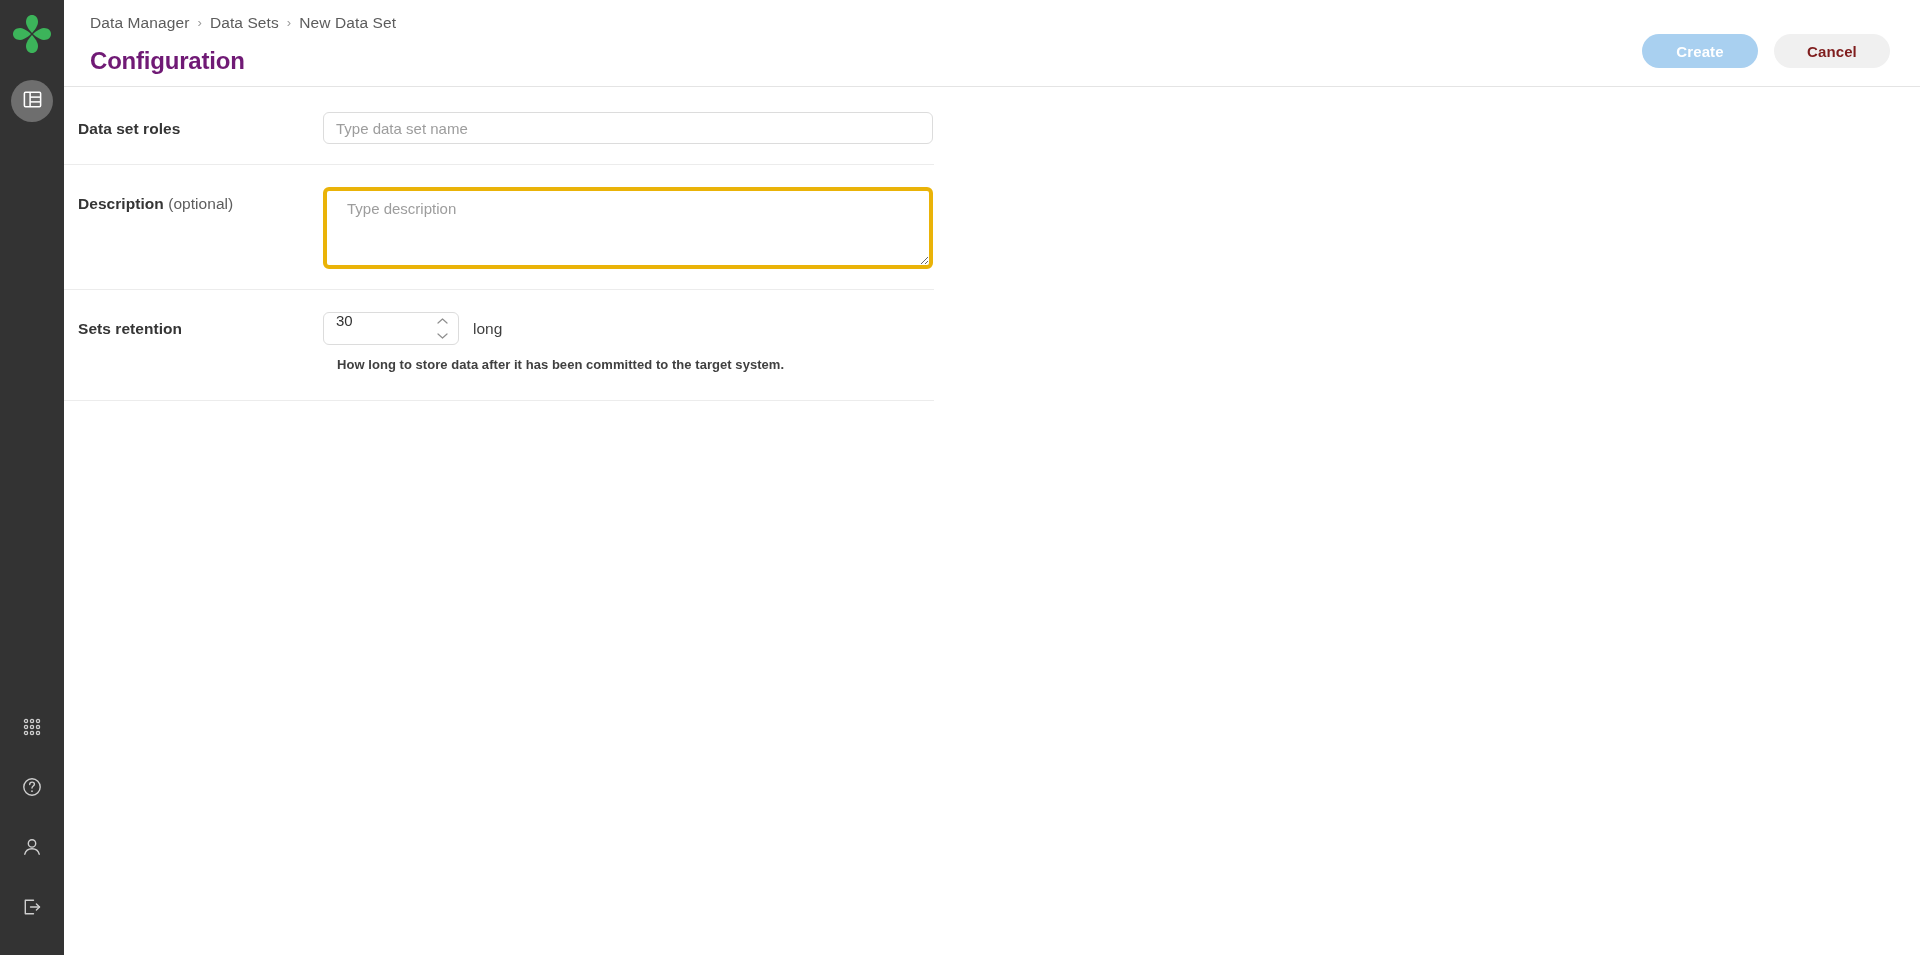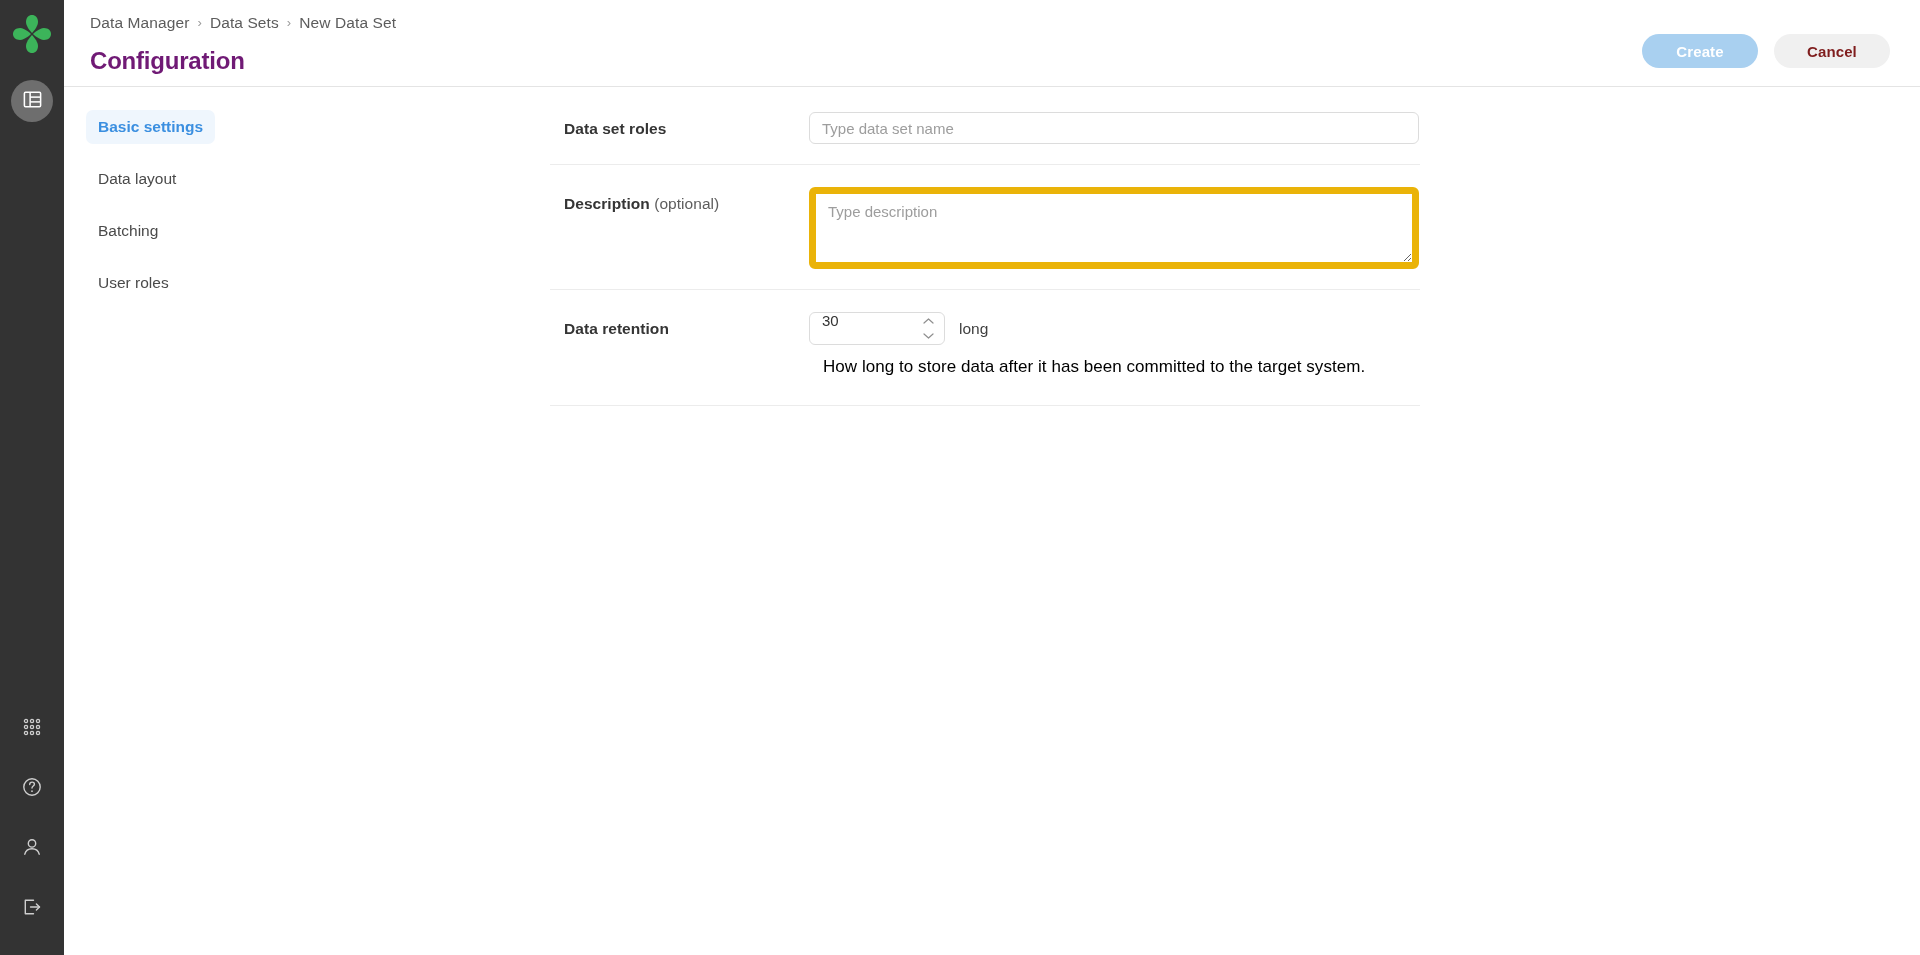--- a/index.html
+++ b/index.html
@@ -214,23 +214,23 @@
     font-family: "Liberation Sans", sans-serif;
     color: #333333;
     background: #ffffff;
     outline: none;
   }
   .text-input::placeholder { color: #9d9d9d; }
 
   .textarea {
     width: 610px;
     height: 82px;
-    border: 7px solid #eab308;
+    border: 4px solid #eab308;
     border-radius: 6px;
-    padding: 9px 12px;
+    padding: 9px 20px;
     font-size: 15px;
     font-family: "Liberation Sans", sans-serif;
     color: #333333;
     background: #ffffff;
     outline: none;
     resize: vertical;
     display: block;
   }
   .textarea::placeholder { color: #9d9d9d; }
 
@@ -275,23 +275,24 @@
     cursor: pointer;
   }
 
   .unit {
     font-size: 15.5px;
     color: #3f3f3f;
   }
 
   .helper {
     margin: 12px 0 0 14px;
-    font-size: 17px;
-    color: #000000;
+    font-size: 13px;
+    color: #404040;
     letter-spacing: 0.05px;
+    font-weight: bold;
   }
 
   .row-block { padding-left: 0; }
 </style>
 </head>
 <body>
 
 <div class="app">
 
   <div class="rail">
@@ -380,26 +381,20 @@
       <div class="page-title">Configuration</div>
 
       <div class="top-actions">
         <button class="btn btn-create">Create</button>
         <button class="btn btn-cancel">Cancel</button>
       </div>
     </div>
 
     <div class="body">
 
-      <div class="sidenav">
-        <div class="nav-item active">Basic settings</div>
-        <div class="nav-item">Data layout</div>
-        <div class="nav-item">Batching</div>
-        <div class="nav-item">User roles</div>
-      </div>
 
       <div class="form">
 
         <div class="form-row">
           <div class="form-label">Data set roles</div>
           <div class="form-control">
             <input class="text-input" type="text" placeholder="Type data set name" style="">
           </div>
         </div>
 
@@ -407,21 +402,21 @@
           <div class="form-label">
             <span>Description</span>
             <span class="label-optional">(optional)</span>
           </div>
           <div class="form-control">
             <textarea class="textarea" placeholder="Type description" style=""></textarea>
           </div>
         </div>
 
         <div class="form-row last">
-          <div class="form-label">Data retention</div>
+          <div class="form-label">Sets retention</div>
           <div class="form-control row-block">
             <div class="retention-line">
               <div class="number-wrap">
                 <input class="number-input" type="text" value="30" style="">
                 <span class="spinner">
                   <svg width="13" height="8" viewBox="0 0 13 8" fill="none" stroke="#8f8f8f" stroke-width="1.2">
                     <path d="M2 6 L6.5 2 L11 6" stroke-linecap="round" stroke-linejoin="round"></path>
                   </svg>
                   <svg width="13" height="8" viewBox="0 0 13 8" fill="none" stroke="#8f8f8f" stroke-width="1.2">
                     <path d="M2 2 L6.5 6 L11 2" stroke-linecap="round" stroke-linejoin="round"></path>

